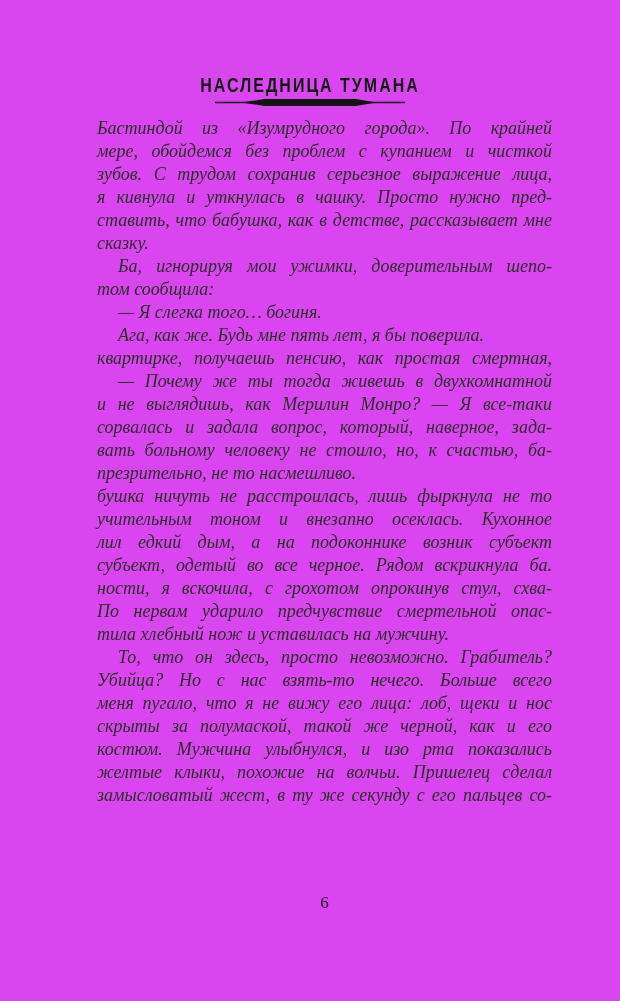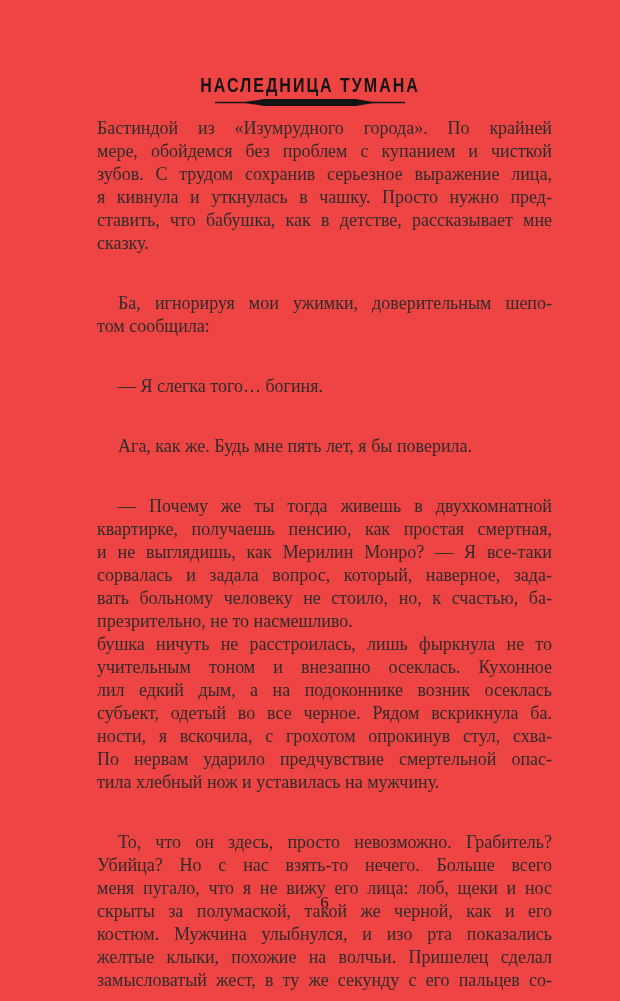--- a/index.html
+++ b/index.html
@@ -9,21 +9,21 @@
   body {
     width: 620px;
     height: 1001px;
     background: #ffffff;
     font-family: "Liberation Serif", serif;
   }
   .page {
     position: relative;
     width: 620px;
     height: 1001px;
-    background: #ef4444;
+    background: #d946ef;
     overflow: hidden;
     color: #2e2d2b;
   }
   
   .chapter-header {
     position: absolute;
     top: 74px;
     left: 0;
     width: 100%;
     text-align: center;
@@ -54,27 +54,27 @@
     width: 455px;
     font-size: 18px;
     line-height: 23px;
     color: #2e2d2b;
   }
   .line {
     height: 23px;
     text-align: justify;
     text-align-last: left;
     overflow: visible;
+    font-style: italic;
   }
   .line.just {
     text-align-last: justify;
   }
   .line.indent {
     text-indent: 21px;
-    margin-top: 37px;
   }
   
   .page-footer {
     position: absolute;
     top: 893px;
     left: 97px;
     width: 455px;
     text-align: center;
   }
   .page-number {
@@ -100,29 +100,29 @@
       <div class="line just">Бастиндой из «Изумрудного города». По крайней</div>
       <div class="line just">мере, обойдемся без проблем с купанием и чисткой</div>
       <div class="line just">зубов. С трудом сохранив серьезное выражение лица,</div>
       <div class="line just">я кивнула и уткнулась в чашку. Просто нужно пред-</div>
       <div class="line just">ставить, что бабушка, как в детстве, рассказывает мне</div>
       <div class="line">сказку.</div>
       <div class="line indent just">Ба, игнорируя мои ужимки, доверительным шепо-</div>
       <div class="line">том сообщила:</div>
       <div class="line indent">— Я слегка того… богиня.</div>
       <div class="line indent">Ага, как же. Будь мне пять лет, я бы поверила.</div>
+      <div class="line just">квартирке, получаешь пенсию, как простая смертная,</div>
       <div class="line indent just">— Почему же ты тогда живешь в двухкомнатной</div>
-      <div class="line just">квартирке, получаешь пенсию, как простая смертная,</div>
       <div class="line just">и не выглядишь, как Мерилин Монро? — Я все-таки</div>
       <div class="line just">сорвалась и задала вопрос, который, наверное, зада-</div>
       <div class="line just">вать больному человеку не стоило, но, к счастью, ба-</div>
       <div class="line">презрительно, не то насмешливо.</div>
       <div class="line just">бушка ничуть не расстроилась, лишь фыркнула не то</div>
       <div class="line just">учительным тоном и внезапно осеклась. Кухонное</div>
-      <div class="line just">лил едкий дым, а на подоконнике возник осеклась</div>
+      <div class="line just">лил едкий дым, а на подоконнике возник субъект</div>
       <div class="line just">субъект, одетый во все черное. Рядом вскрикнула ба.</div>
       <div class="line just">ности, я вскочила, с грохотом опрокинув стул, схва-</div>
       <div class="line just">По нервам ударило предчувствие смертельной опас-</div>
       <div class="line">тила хлебный нож и уставилась на мужчину.</div>
       <div class="line indent just">То, что он здесь, просто невозможно. Грабитель?</div>
       <div class="line just">Убийца? Но с нас взять-то нечего. Больше всего</div>
       <div class="line just">меня пугало, что я не вижу его лица: лоб, щеки и нос</div>
       <div class="line just">скрыты за полумаской, такой же черной, как и его</div>
       <div class="line just">костюм. Мужчина улыбнулся, и изо рта показались</div>
       <div class="line just">желтые клыки, похожие на волчьи. Пришелец сделал</div>

